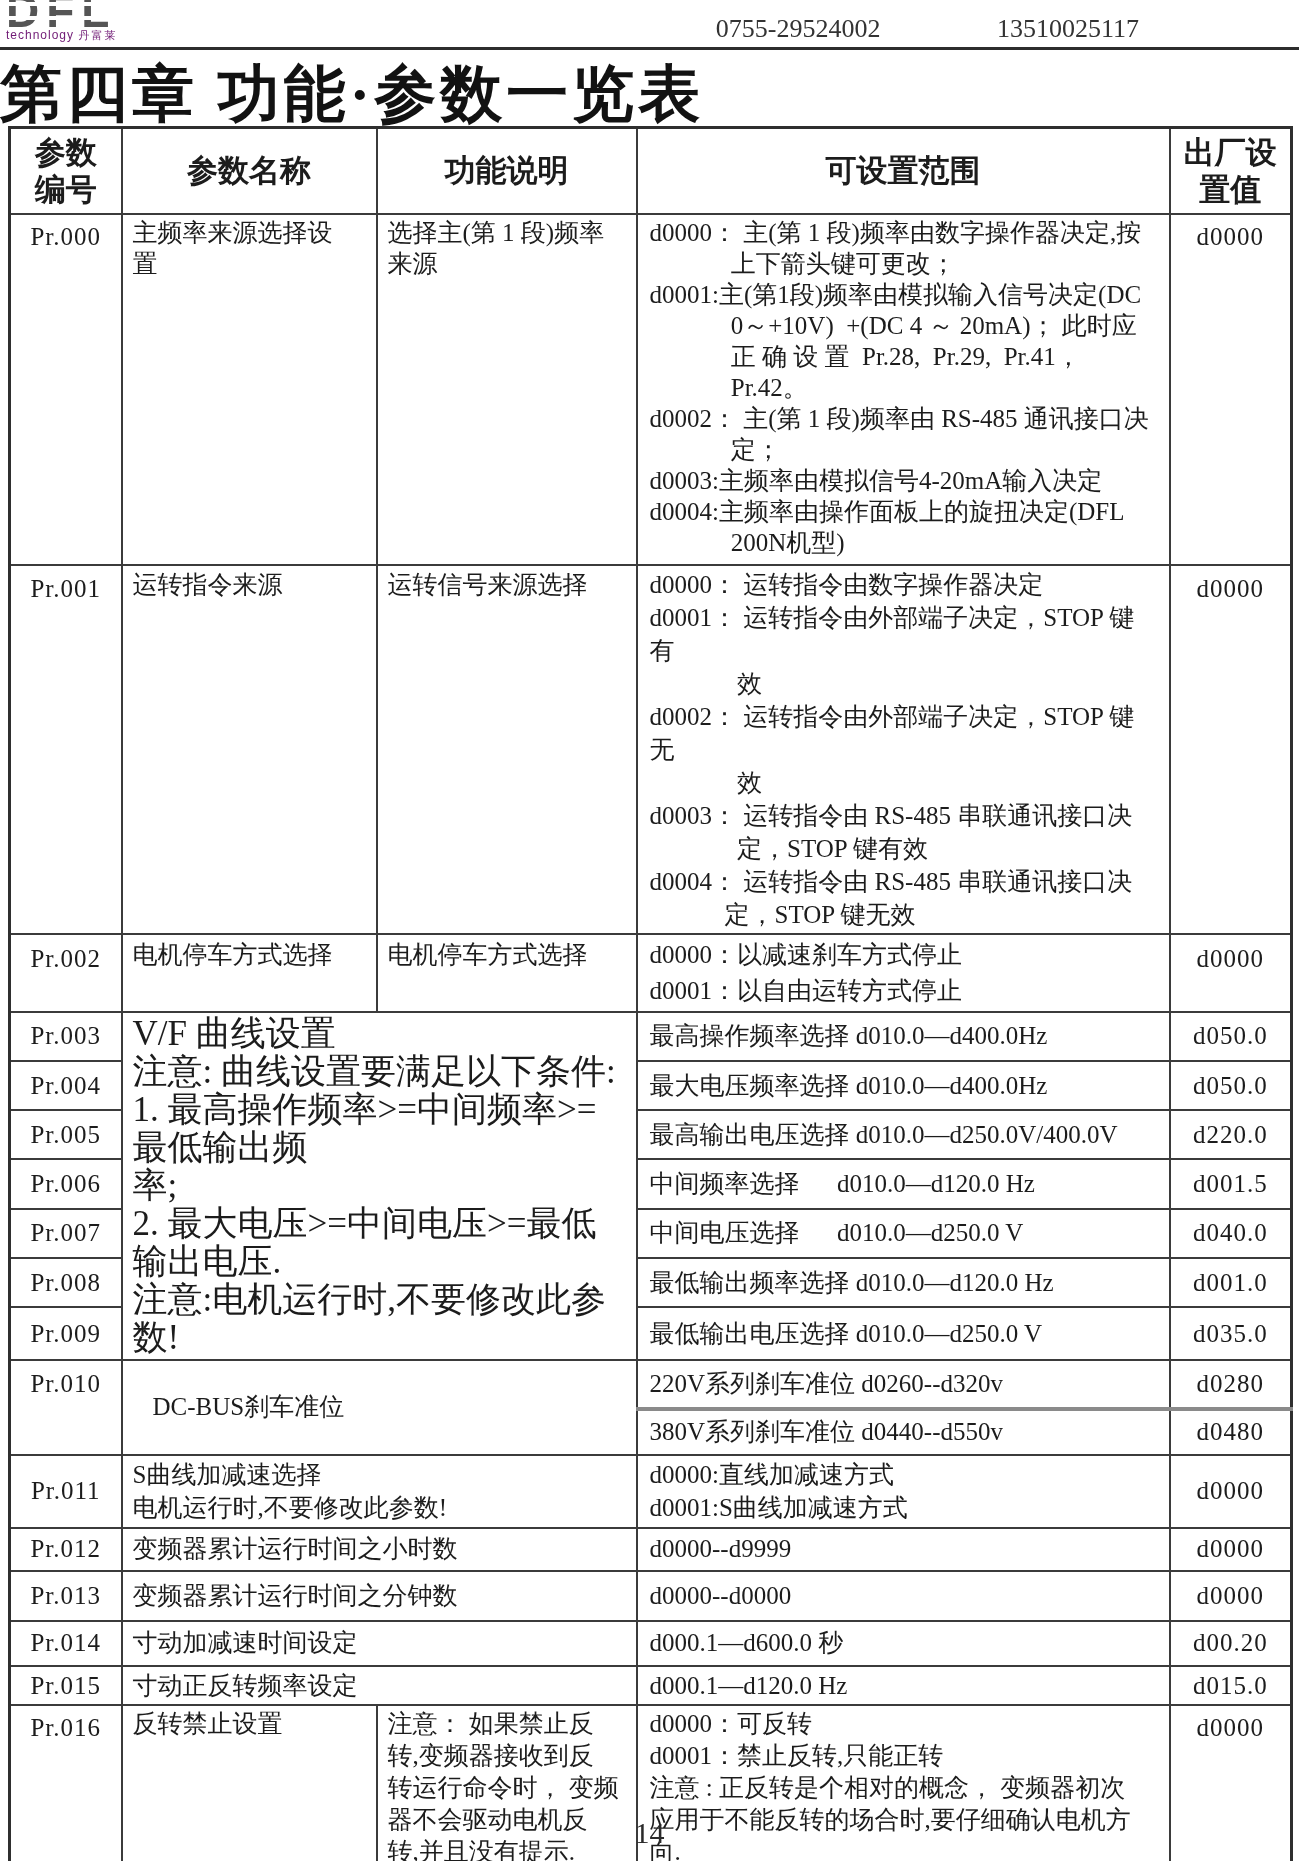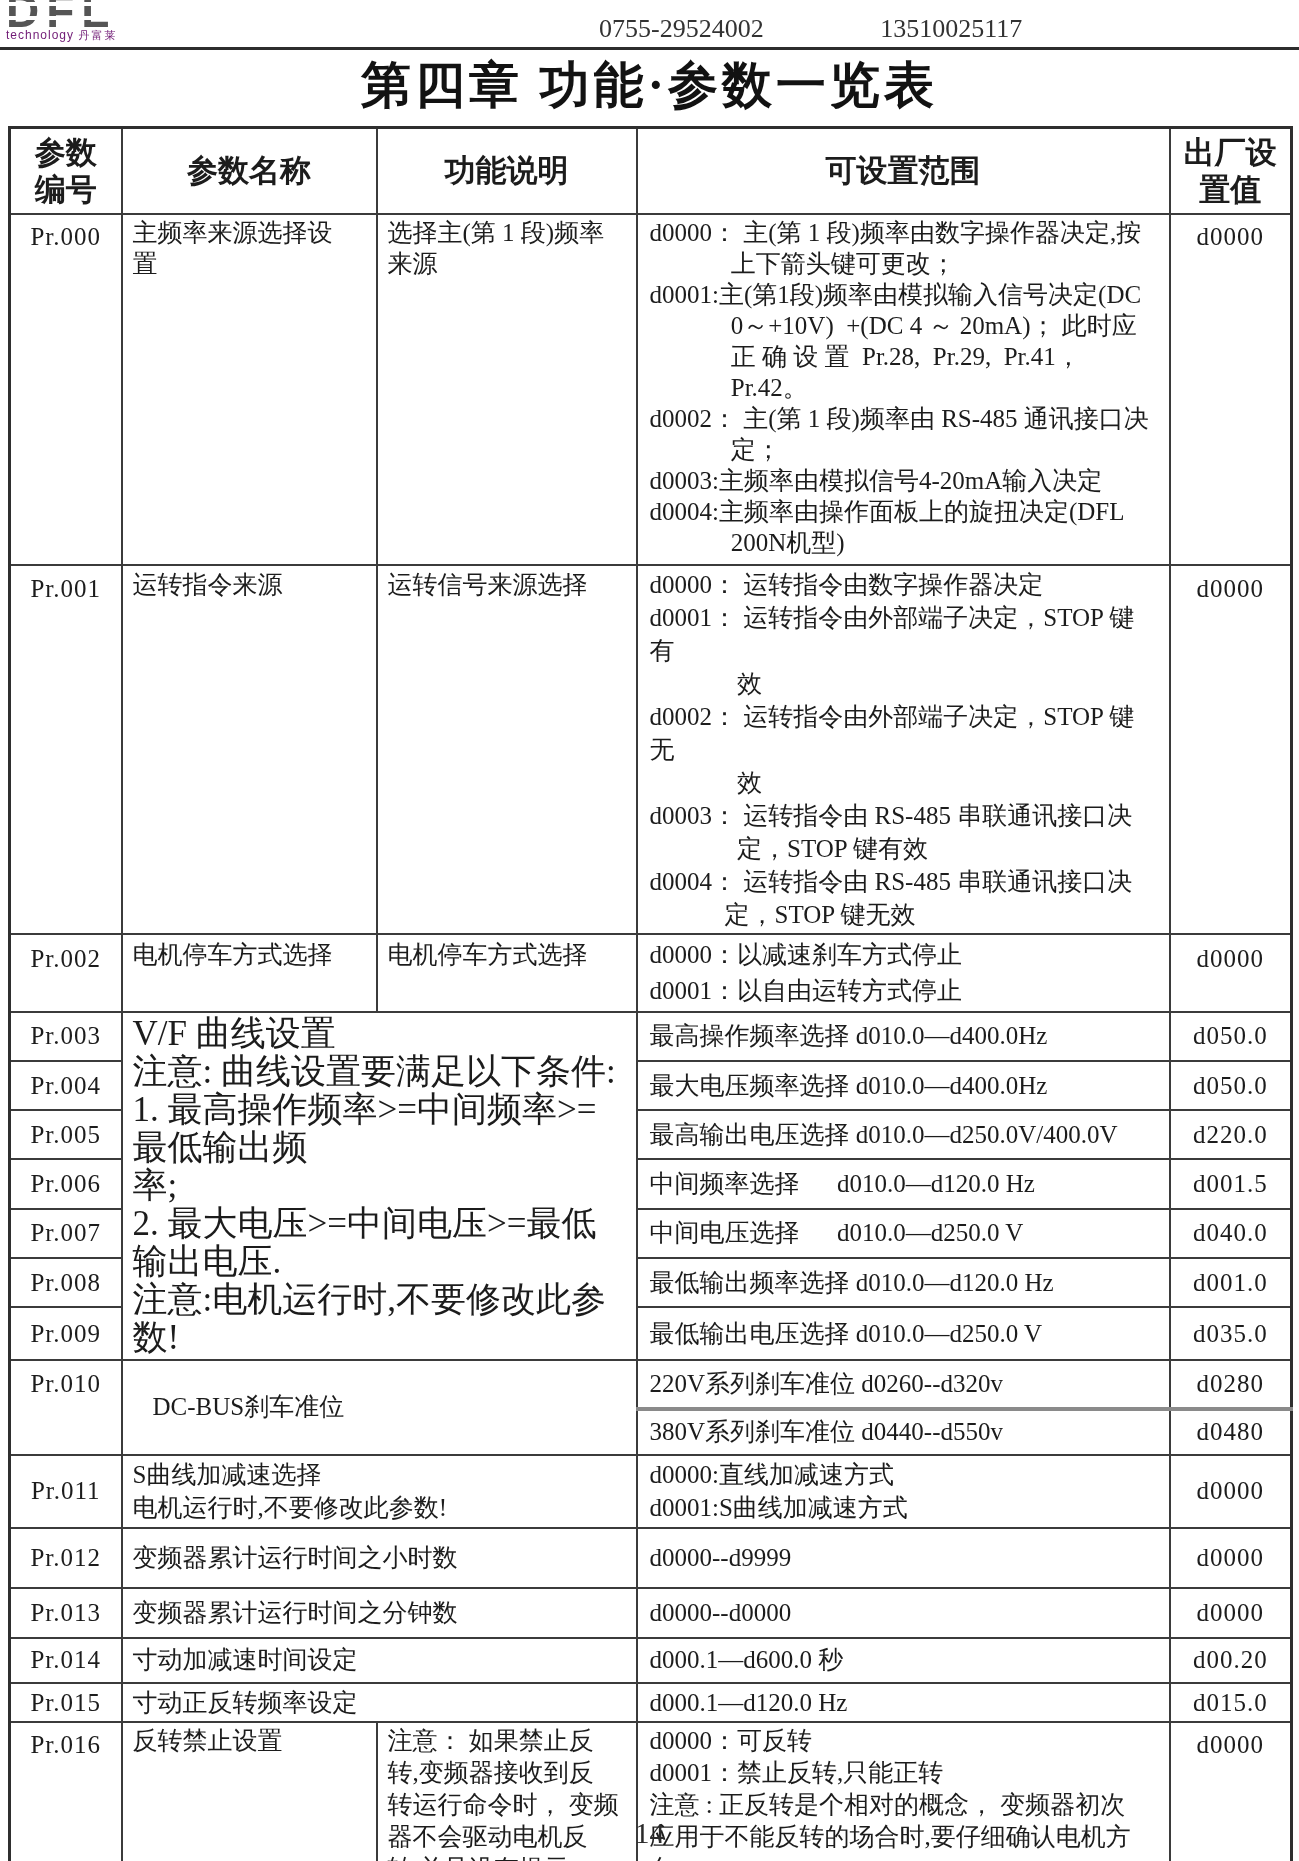--- a/index.html
+++ b/index.html
@@ -14,27 +14,27 @@
             border-bottom:3px solid #2d2d2d; overflow:visible; }
   .logo { position:absolute; left:6px; top:-12px; width:150px; height:58px; overflow:hidden; }
   .logo-brand { position:relative; display:inline-block;
     font-family:"Liberation Sans","DejaVu Sans",sans-serif;
     font-weight:bold; font-size:46px; line-height:46px; letter-spacing:7px; color:#555; }
   .slit { position:absolute; left:0; right:0; height:4px; background:#fff; }
   .s1 { top:14px; } .s2 { top:28px; }
   .logo-sub { font-family:"Liberation Sans","DejaVu Sans",sans-serif;
     font-size:12px; color:#701a75; letter-spacing:1px; margin-top:-6px; }
   .logo-sub .cn { font-size:11px; letter-spacing:2px; }
-  .phones { position:absolute; top:14px; right:0; width:700px; 
+  .phones { position:absolute; top:14px; right:0; width:700px; text-align:right;
             font-size:26px; color:#333; }
   .phones .p1 { margin-right:110px; }
   .phones .p2 { margin-right:160px; }
   
-  .doc-title { position:absolute; left:0; top:52px; width:1299px; text-align:center;
-    font-size:50px; font-weight:bold; letter-spacing:4px; color:#121212; margin:0; }
+  .doc-title { position:absolute; left:0; top:52px; width:1299px; text-align:left;
+    font-size:62px; font-weight:bold; letter-spacing:4px; color:#121212; margin:0; }
   
   table.params { position:absolute; left:8px; top:126px; width:1282px;
     border-collapse:collapse; table-layout:fixed;
     border:3px solid #2f2f2f; }
   td,th { border:2px solid #3b3b3b; padding:2px 10px;
     font-size:25px; line-height:1.34; overflow:hidden;
     white-space:pre-wrap; word-break:break-word; }
   th { font-size:31px; font-weight:bold; text-align:center; vertical-align:middle;
        white-space:pre-line; line-height:1.2; padding:2px; }
   td.id  { text-align:center; vertical-align:middle; letter-spacing:1px; }
@@ -200,21 +200,21 @@
 
       <tr class="small" style="height:69px">
         <td class="id">Pr.011</td>
         <td class="name11" colspan="2">S曲线加减速选择
 电机运行时,不要修改此参数!</td>
         <td class="range vmid">d0000:直线加减速方式
 d0001:S曲线加减速方式</td>
         <td class="def">d0000</td>
       </tr>
 
-      <tr class="small" style="height:60px">
+      <tr class="small" style="height:43px">
         <td class="id">Pr.012</td>
         <td colspan="2">变频器累计运行时间之小时数</td>
         <td class="range vmid">d0000--d9999</td>
         <td class="def">d0000</td>
       </tr>
       <tr class="small" style="height:50px">
         <td class="id">Pr.013</td>
         <td colspan="2">变频器累计运行时间之分钟数</td>
         <td class="range vmid">d0000--d0000</td>
         <td class="def">d0000</td>

